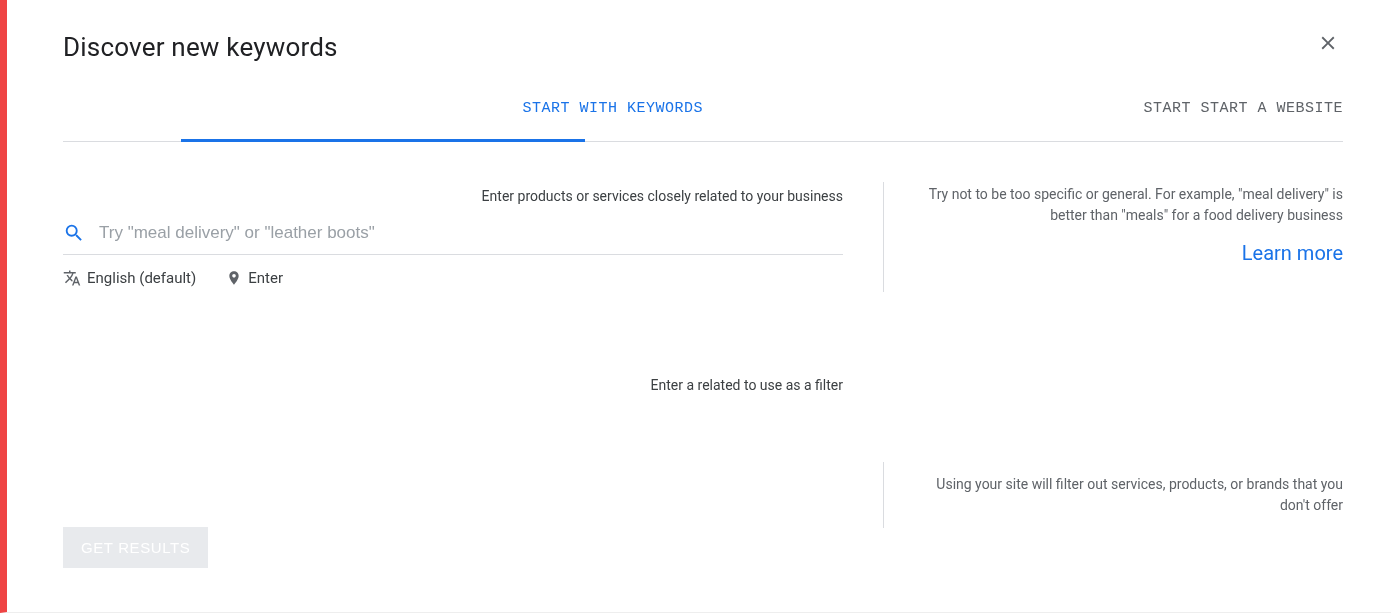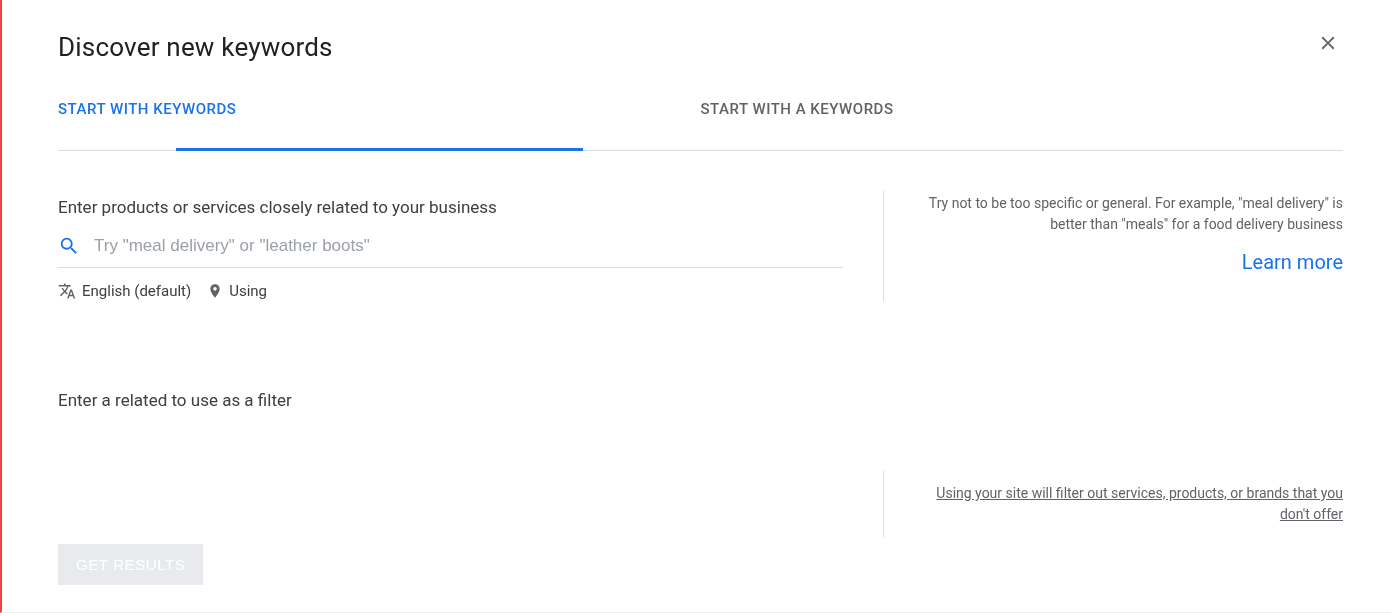--- a/index.html
+++ b/index.html
@@ -8,21 +8,21 @@
     background: #fff;
     color: #3c4043;
     width: 1391px;
     height: 613px;
     position: relative;
   }
   .dialog {
     position: absolute;
     top: 0; left: 0; right: 0; bottom: 0;
     padding: 32px 48px 24px 56px;
-    border-left: 2px solid #ef4444;
+    border-left: 7px solid #ef4444;
     border-bottom: 1px solid #eee;
   }
   .title-row {
     display: flex;
     justify-content: space-between;
     align-items: flex-start;
   }
   .title {
     font-size: 26px;
     font-weight: 400;
@@ -35,51 +35,53 @@
     padding: 4px;
     margin-top: -4px;
   }
   .tabs {
     display: flex;
     margin-top: 24px;
     border-bottom: 1px solid #dadce0;
   }
   .tab {
     flex:1;
-    text-align: left;
+    text-align: right;
     font-size: 15px;
     font-weight: 500;
     letter-spacing: 0.5px;
-    padding: 14px 0 32px 0;
+    padding: 14px 0 24px 0;
     color: #5f6368;
     cursor: pointer;
     position: relative;
+    font-family: Liberation Mono, monospace;
   }
   .tab.active { color: #1a73e8; }
   .tab.active::after {
     content:"";
     position:absolute;
     left: 118px; right: 118px; bottom:-1px;
     height: 3px;
     background:#1a73e8;
   }
   .body {
     display:flex;
     margin-top: 46px;
   }
   .left { flex:1; padding-right:40px; }
   .right {
     width: 460px;
     padding-left: 34px;
   }
   .section-gap { height: 90px; }
   .label-text {
-    font-size: 17px;
+    font-size: 14px;
     color: #3c4043;
     margin-bottom: 14px;
+    text-align: right;
   }
   .input-row {
     display:flex;
     align-items:center;
     border-bottom: 1px solid #dadce0;
     padding: 4px 0 10px 0;
   }
   .input-row .icon { margin-right: 14px; display:flex; }
   .input-row input {
     border:none;
@@ -87,42 +89,42 @@
     font-size: 17px;
     color:#3c4043;
     flex:1;
     background:transparent;
   }
   .input-row input::placeholder { color:#9aa0a6; }
   .chips {
     display:flex;
     align-items:center;
     margin-top: 14px;
-    gap: 16px;
+    gap: 30px;
   }
   .chip {
     display:flex;
     align-items:center;
     gap:6px;
     font-size:15px;
     color:#3c4043;
     cursor:pointer;
   }
   .chip .icon { color:#5f6368; display:flex; }
   .hint {
     font-size:14px;
     color:#5f6368;
     line-height:1.5;
     border-left: 1px solid #dadce0;
     padding-left: 34px;
     margin-left:-34px;
     text-align:right;
   }
   .hint.first { padding-bottom: 22px; padding-top: 2px; min-height: 110px; margin-top: -6px;}
-  .hint.second { padding-top: 12px; padding-bottom: 12px; margin-top: 20px; text-decoration: underline;}
+  .hint.second { padding-top: 12px; padding-bottom: 12px; margin-top: 20px;}
   .learn-more {
     color:#1a73e8;
     cursor:pointer;
     display:inline-block;
     margin-top:12px;
     font-size:20px;
   }
   .domain-block .input-row { width: 480px; padding-bottom: 6px;}
   .domain-block .input-row input { font-size:15px; }
   .get-results {
@@ -146,21 +148,21 @@
     <h1 class="title">Discover new keywords</h1>
     <span class="close">
       <svg width="22" height="22" viewBox="0 0 24 24">
           <path fill="currentColor" d="M19 6.41 17.59 5 12 10.59 6.41 5 5 6.41 10.59 12 5 17.59 6.41 19 12 13.41 17.59 19 19 17.59 13.41 12z"></path>
         </svg>
     </span>
   </div>
 
   <div class="tabs">
     <div class="tab active">START WITH KEYWORDS</div>
-    <div class="tab">START WITH A KEYWORDS</div>
+    <div class="tab">START START A WEBSITE</div>
   </div>
 
   <div class="body">
     <div class="left">
 
       <div>
         <div class="label-text">Enter products or services closely related to your business</div>
         <div class="input-row">
           <span class="icon">
             <svg width="22" height="22" viewBox="0 0 24 24">
@@ -177,21 +179,21 @@
                 </svg>
             </span>
             <span>English (default)</span>
           </div>
           <div class="chip">
             <span class="icon">
               <svg width="16" height="16" viewBox="0 0 24 24">
                   <path fill="currentColor" d="M12 2C8.13 2 5 5.13 5 9c0 5.25 7 13 7 13s7-7.75 7-13c0-3.87-3.13-7-7-7zm0 9.5A2.5 2.5 0 1 1 12 6a2.5 2.5 0 0 1 0 5.5z"></path>
                 </svg>
             </span>
-            <span>Using</span>
+            <span>Enter</span>
           </div>
         </div>
       </div>
 
       <div class="section-gap"></div>
 
       <div class="domain-block">
         <div class="label-text">Enter a related to use as a filter</div>
       </div>
 

